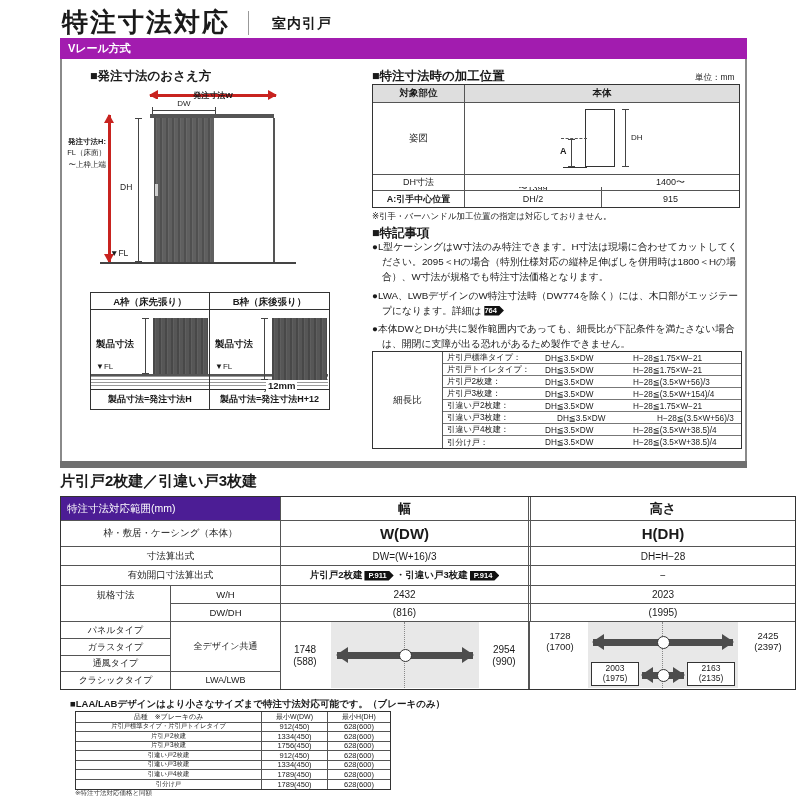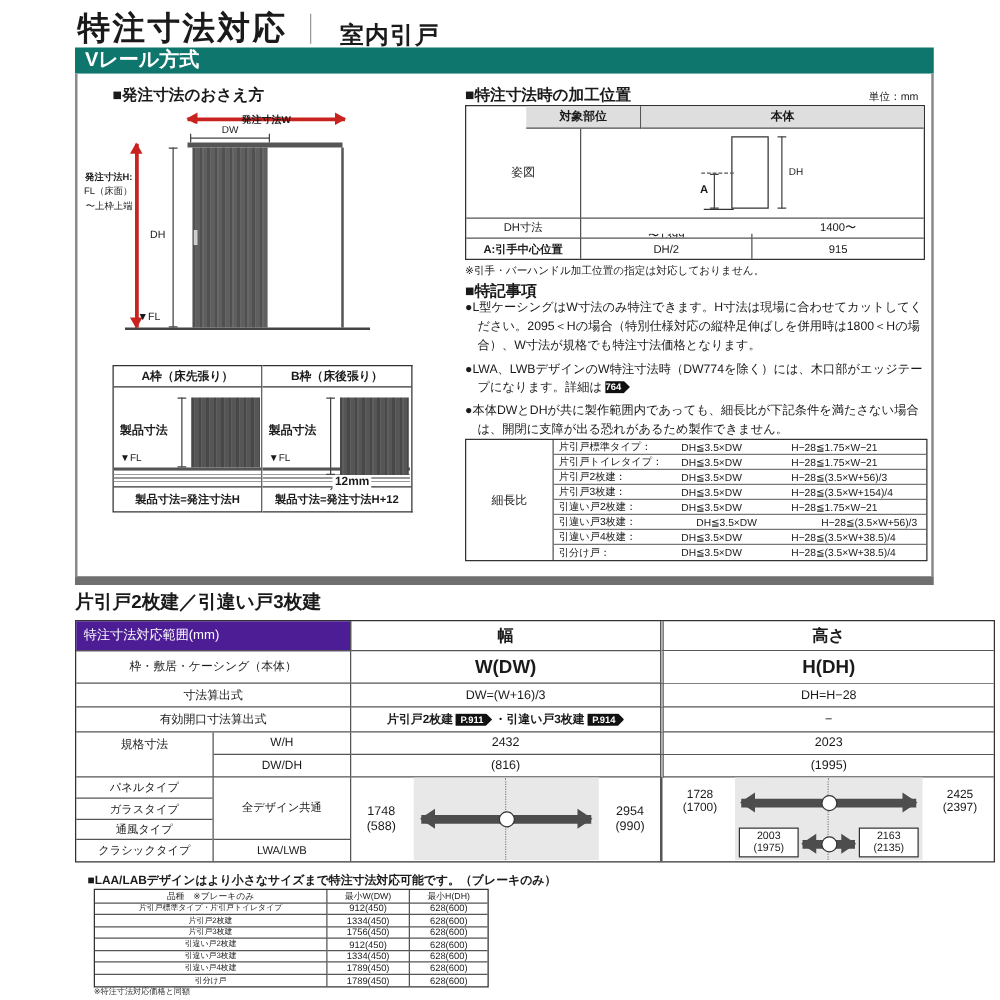--- a/index.html
+++ b/index.html
@@ -5,22 +5,22 @@
   * { margin:0; padding:0; box-sizing:border-box; }
   body { width:800px; height:800px; background:#fff; font-family:"Liberation Sans","DejaVu Sans",sans-serif; color:#1a1a1a; }
   #page { position:relative; width:800px; height:800px; background:#fff; overflow:hidden; }
   .abs { position:absolute; }
   .ctr { text-align:center; }
   .bold { font-weight:bold; }
 
   
   .pgtitle { left:62px; top:5px; font-size:26px; font-weight:bold; letter-spacing:2px; }
   .pgdiv { left:248px; top:11px; width:1px; height:24px; background:#999; }
-  .pgsub { left:272px; top:15px; font-size:19px; font-weight:bold; letter-spacing:1px; }
-  .graybar { left:60px; top:38px; width:687px; height:21px; background:#0f766e; color:#fff; font-size:16px; font-weight:bold; line-height:21px; padding-left:8px; }
+  .pgsub { left:272px; top:15px; font-size:14px; font-weight:bold; letter-spacing:1px; }
+  .graybar { left:60px; top:38px; width:687px; height:21px; background:#a21caf; color:#fff; font-size:11px; font-weight:bold; line-height:21px; padding-left:8px; }
 
   .topbox { left:60px; top:59px; width:687px; height:402px; border-left:2px solid #8a8a8a; border-right:2px solid #8a8a8a; background:#fff; }
   .h2 { font-size:12.5px; font-weight:bold; }
 
   
   .arh { height:3px; background:#c8231f; }
   .arh::before { content:""; position:absolute; left:-1px; top:-4px; border:5.5px solid transparent; border-right:9px solid #c8231f; border-left:none; }
   .arh::after  { content:""; position:absolute; right:-1px; top:-4px; border:5.5px solid transparent; border-left:9px solid #c8231f; border-right:none; }
   .arv { width:3px; background:#c8231f; }
   .arv::before { content:""; position:absolute; top:-1px; left:-4px; border:5.5px solid transparent; border-bottom:9px solid #c8231f; border-top:none; }
@@ -120,21 +120,21 @@
         <div class="abs" style="left:44px; top:70px; width:16px; height:12px; border-right:1px solid #222; border-bottom:none; transform:skewX(-40deg);"></div>
         <div class="abs bold" style="left:56px; top:70px; font-size:9.5px; background:#fff; padding:0 2px;">12mm</div>
       </div>
       <div class="ctr bold vc" style="height:19px; font-size:9px;">製品寸法=発注寸法H+12</div>
     </div>
 
     <div class="abs h2" style="left:310px; top:9px;">■特注寸法時の加工位置</div>
     <div class="abs" style="left:633px; top:13px; font-size:8.5px;">単位：mm</div>
 
     <div class="abs tb" style="left:310px; top:25px; width:368px; height:124px;">
-      <div class="row" style="height:18px;padding-left:48px;">
+      <div class="row" style="height:18px;">
         <div class="cell vc bold" style="width:92px; background:#dedede; font-size:9.5px;">対象部位</div>
         <div class="cell last vc bold" style="flex:1; background:#dedede; font-size:9.5px;">本体</div>
       </div>
       <div class="row" style="height:72px;">
         <div class="cell vc" style="width:92px; font-size:9.5px;">姿図</div>
         <div class="cell last" style="flex:1; position:relative;">
           <div class="abs" style="left:120px; top:6px; width:30px; height:58px; border:1.5px solid #333;"></div>
           <div class="abs dimv" style="left:160px; top:6px; height:58px;"></div>
           <div class="abs" style="left:166px; top:30px; font-size:8px;">DH</div>
           <div class="abs" style="left:96px; top:35px; width:26px; border-top:1px dashed #555;"></div>

